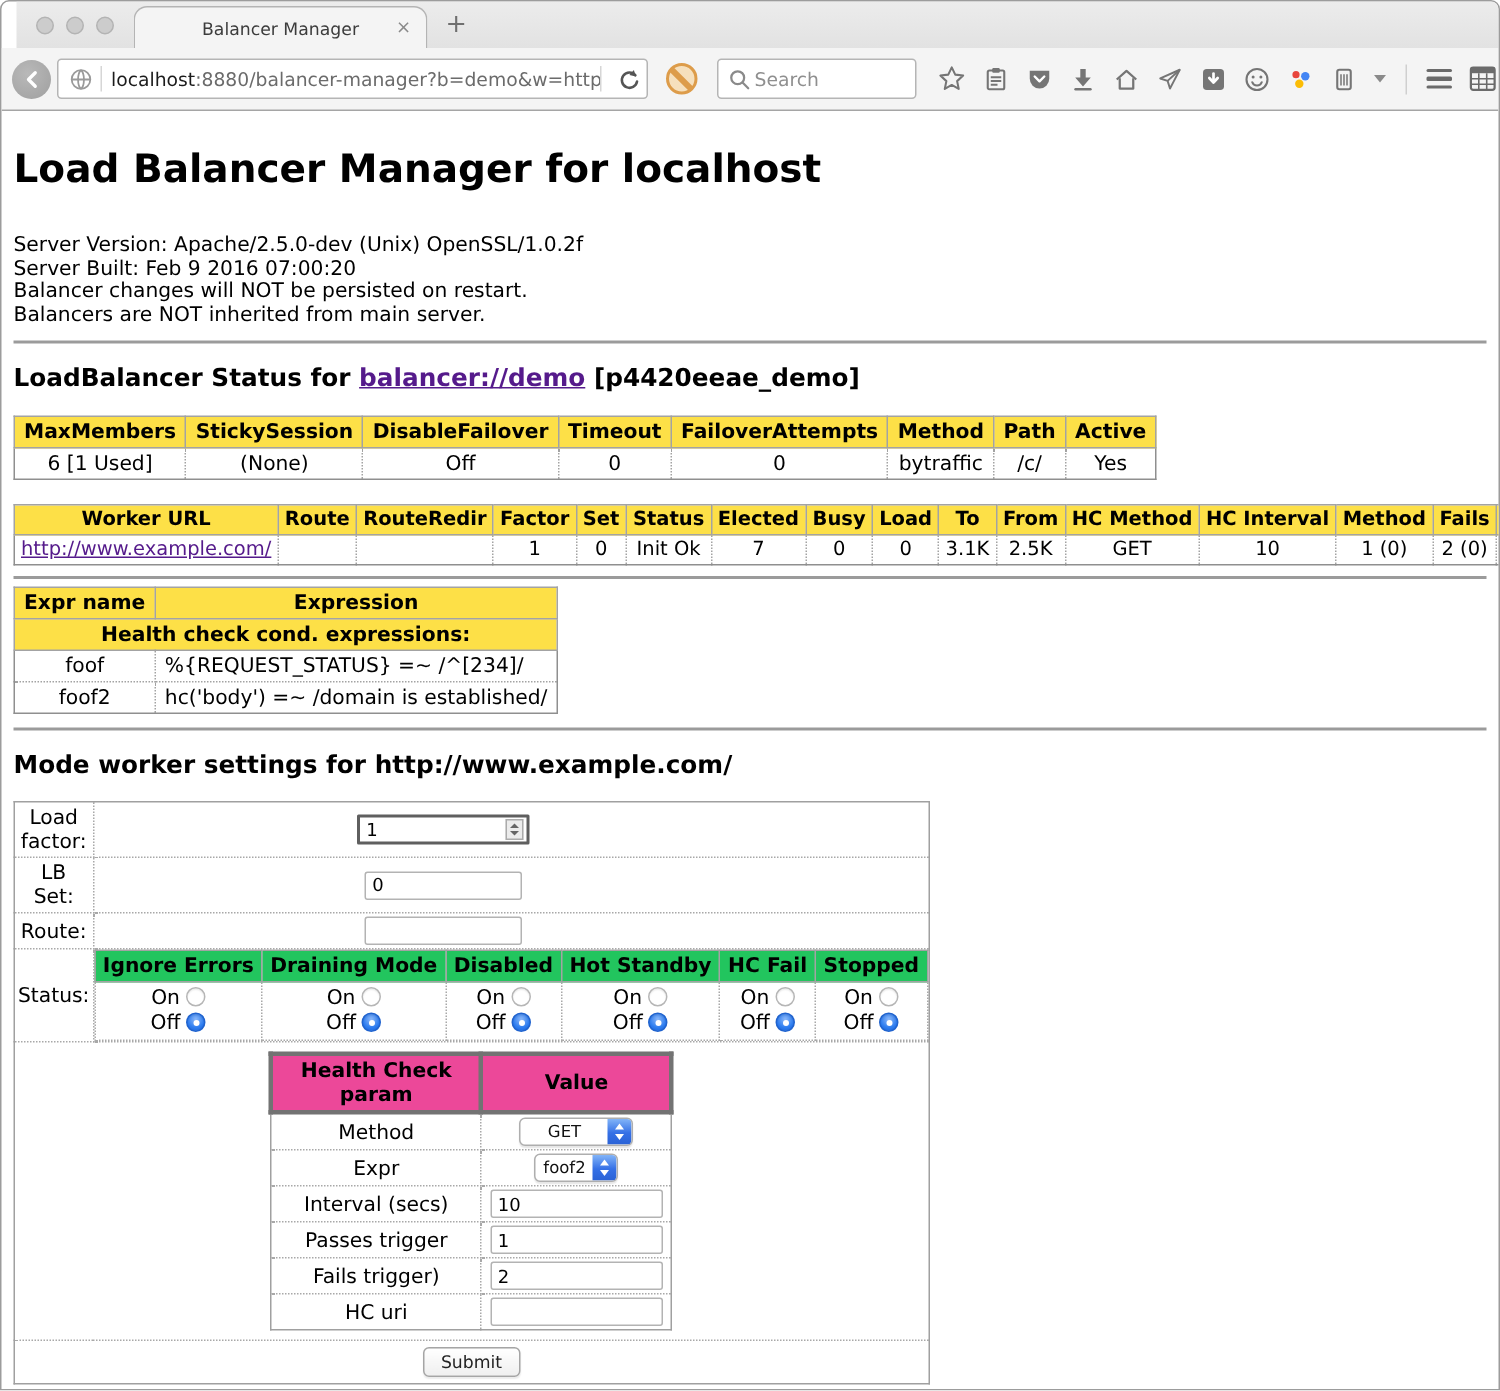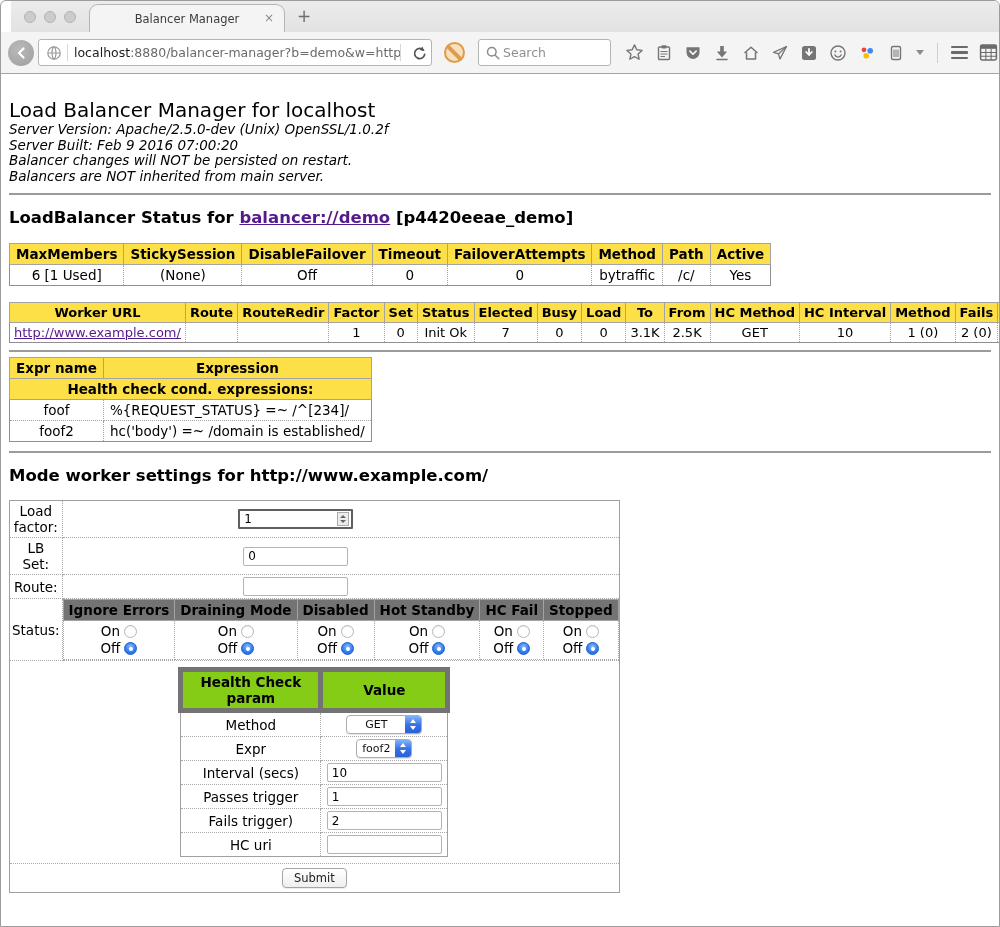--- a/index.html
+++ b/index.html
@@ -34,22 +34,22 @@
   .searchbar input::placeholder { color:#8f8f8f; }
   .tb-icons { display:flex; align-items:center; margin-left:14px; gap:11px; }
   .tb-icon { display:flex; align-items:center; }
   .caret-down { width:0; height:0; border-left:4px solid transparent; border-right:4px solid transparent; border-top:5px solid #8a8a8a; }
   .v-sep { width:1px; height:20px; background:#cfcfcf; margin:0 2px; }
   .hamburger { display:flex; flex-direction:column; gap:3px; }
   .hamburger span { width:17px; height:2.5px; background:#6b6b6b; border-radius:1px; }
 
   
   .content { padding:0 8px; color:#000; }
-  h1.page-title { font-size:20px; margin:24px 0 0; font-weight:normal; }
-  .info-line { font-size:13.5px; line-height:15.5px;font-style:italic; }
+  h1.page-title { font-size:26px; margin:24px 0 28px; font-weight:bold; }
+  .info-line { font-size:13.5px; line-height:15.5px; }
   hr.rule { border:none; border-top:2px solid #9b9b9b; margin:9px 0; }
   .sec-heading { font-size:16.5px; font-weight:bold; margin:13px 0 0; }
   .sec-heading a { color:#551a8b; }
 
   table.datatable { border-collapse:collapse; border:1px solid #8f8f8f; margin-top:16px; }
   table.datatable th { background:#fde047; border:1px solid #a3a3a3; padding:2px 6px; font-size:13.5px; white-space:nowrap; }
   table.datatable td { border:1px dotted #a3a3a3; padding:2px 6px; font-size:13.5px; text-align:center; white-space:nowrap; }
   table.worker-t { width:959px; }
   table.worker-t th { font-size:13px; padding:2px 4px; }
   table.worker-t td { font-size:13px; padding:2px 4px; }
@@ -63,29 +63,29 @@
   td.fvalue { text-align:center; padding-right:92px !important; }
   input.txt { width:105px; height:19px; border:1px solid #b3b3b3; border-radius:2px; font-size:12px; padding:1px 4px; font-family:inherit; }
   .numwrap { position:relative; display:inline-block; }
   input.numtxt { width:115px; height:20px; border:2px solid #5f5f5f; font-size:12px; padding:1px 16px 1px 4px; font-family:inherit; border-radius:1px; }
   .spinner { position:absolute; right:4px; top:3px; width:12px; height:14px; background:#ececec; border:1px solid #ababab; display:flex; flex-direction:column; align-items:center; justify-content:center; gap:2px; }
   .spinner i { display:block; width:0; height:0; border-left:3px solid transparent; border-right:3px solid transparent; }
   .spinner .up { border-bottom:3px solid #666; }
   .spinner .dn { border-top:3px solid #666; }
 
   table.statustable { border-collapse:collapse; width:100%; }
-  table.statustable th { background:#737373; border:1px solid #a3a3a3; font-size:13.5px; padding:2px 5px; white-space:nowrap;text-align:center; }
+  table.statustable th { background:#22c55e; border:1px solid #a3a3a3; font-size:13.5px; padding:2px 5px; white-space:nowrap;text-align:center; }
   table.statustable td { border:1px dotted #a8a8a8; text-align:center; font-size:13.5px; padding:2px 4px; }
   .radio-line { line-height:17px; white-space:nowrap; }
   .radio { width:13px; height:13px; border-radius:50%; display:inline-block; vertical-align:-2px; margin-left:4px; background:#fff; border:1px solid #b6b6b6; box-shadow:inset 0 1px 1px rgba(0,0,0,.08); }
   .radio.checked { background:radial-gradient(circle at 50% 32%, #8db9f9 0%, #2e7df0 60%, #1a62d6 100%); border:1px solid #2063ce; position:relative; }
   .radio.checked::after { content:''; position:absolute; left:3.5px; top:3.5px; width:4.5px; height:4.5px; background:#fff; border-radius:50%; }
 
   table.hctable { border-collapse:collapse; margin:4px auto; border:1px solid #a0a0a0; }
-  table.hctable th { background:#84cc16; border:5px solid #737373; font-size:13.5px; padding:2px 12px; }
+  table.hctable th { background:#ec4899; border:3px solid #737373; font-size:13.5px; padding:2px 12px; }
   table.hctable td { border:1px dotted #a8a8a8; font-size:13.5px; padding:2px 3px; }
   td.hclabel { width:140px; text-align:center; height:22px; }
   td.hcvalue { width:127px; text-align:center; }
   td.hcvalue input.txt { width:115px; }
   .macselect { display:inline-flex; align-items:stretch; height:19px; border:1px solid #aeaeae; border-radius:4px; background:#fff; box-shadow:0 1px 1px rgba(0,0,0,.10); overflow:hidden; vertical-align:middle; }
   .macselect .sel-label { flex:1; font-size:11px; display:flex; align-items:center; justify-content:center; padding:0 4px; color:#111; }
   .macselect .stepperbox { width:16px; background:linear-gradient(#82b4f8,#3570e6 55%,#2a62d6); display:flex; flex-direction:column; align-items:center; justify-content:center; gap:2.5px; }
   .stepperbox i { display:block; width:0; height:0; border-left:3.5px solid transparent; border-right:3.5px solid transparent; }
   .stepperbox .up { border-bottom:4px solid #fff; }
   .stepperbox .dn { border-top:4px solid #fff; }

